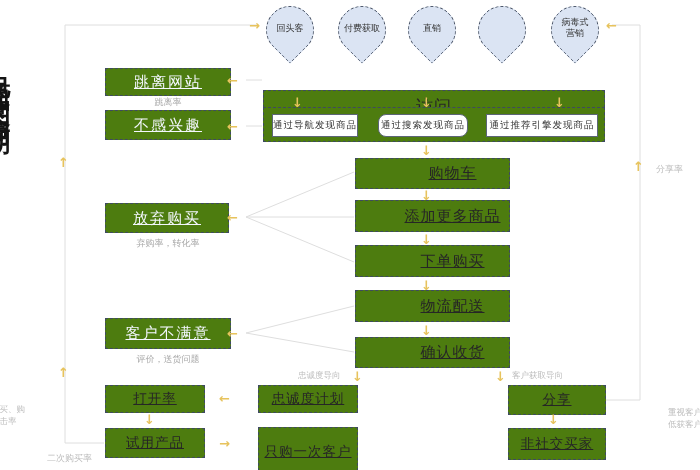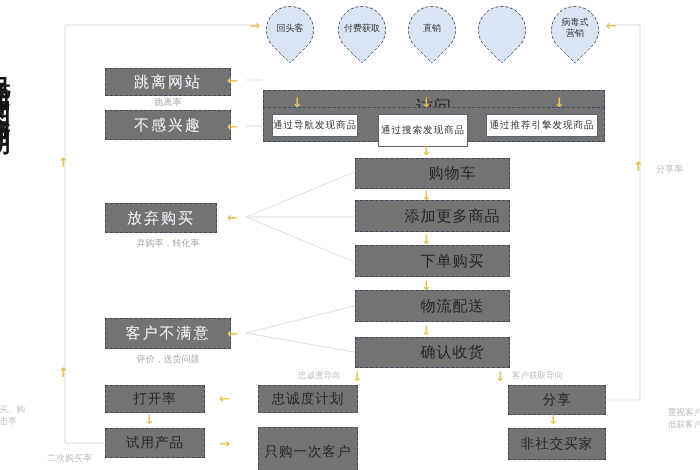--- a/index.html
+++ b/index.html
@@ -2,22 +2,22 @@
 <html><head>
 <meta charset="utf-8">
 <style>
   html,body{margin:0;padding:0;}
   body{width:700px;height:470px;overflow:hidden;background:#fff;}
   #canvas{position:relative;width:700px;height:470px;background:#fff;overflow:hidden;
           font-family:"DejaVu Sans",sans-serif;}
   .vtitle{position:absolute;left:-15px;top:52px;writing-mode:vertical-rl;text-orientation:upright;
           font-size:26px;font-weight:bold;letter-spacing:7px;color:#141414;line-height:1;}
   svg.wires{position:absolute;left:0;top:0;pointer-events:none;}
-  .box{position:absolute;background:#737373;border:1.6px dashed #3f4a61;box-sizing:border-box;
-       display:flex;align-items:center;justify-content:center;color:#262626;letter-spacing:1px;}
+  .box{position:absolute;background:#4d7c0f;border:1.6px dashed #3f4a61;box-sizing:border-box;
+       display:flex;align-items:center;justify-content:center;color:#262626;letter-spacing:1px;text-decoration:underline;}
   .box.exit{color:#f3f7fd;letter-spacing:2px;}
   .visit{font-size:17px;margin-top:25px;}
   .chain{font-size:15px;padding-left:40px;}
   .exitbox{font-size:15px;}
   .bottombox{font-size:13.5px;}
   .whitebox{position:absolute;background:#ffffff;border:1px solid #5c6577;box-sizing:border-box;
             display:flex;align-items:center;justify-content:center;font-size:9.5px;color:#333;
             white-space:nowrap;}
   .metric{position:absolute;color:#a8a8a8;font-size:9px;text-align:center;white-space:nowrap;}
   .note{position:absolute;color:#bdbdbd;font-size:8.5px;line-height:1.4;white-space:nowrap;}
@@ -72,34 +72,34 @@
   </div>
   <div class="droplet" style="left:551px;top:6px;">
     <div class="shape"></div>
     <div class="dlabel" style="left:7px;width:34px;">病毒式营销</div>
   </div>
 
   <div class="box visit" style="left:263px;top:65px;width:342px;height:32px;">访问</div>
 
   <div class="box" style="left:263px;top:107px;width:342px;height:35px;padding-left:11px;">
     <div class="whitebox" style="left:8px;top:6px;width:86px;height:23px;">通过导航发现商品</div>
-    <div class="whitebox" style="left:114px;top:6px;width:90px;height:33px;">通过搜索发现商品</div>
+    <div class="whitebox" style="left:114px;top:6px;width:90px;height:23px;border-radius:8px;">通过搜索发现商品</div>
     <div class="whitebox" style="left:222px;top:6px;width:112px;height:23px;">通过推荐引擎发现商品</div>
   </div>
 
   <div class="box chain" style="left:355px;top:158px;width:155px;height:31px;">购物车</div>
   <div class="box chain" style="left:355px;top:200px;width:155px;height:32px;">添加更多商品</div>
   <div class="box chain" style="left:355px;top:245px;width:155px;height:32px;">下单购买</div>
   <div class="box chain" style="left:355px;top:290px;width:155px;height:32px;">物流配送</div>
   <div class="box chain" style="left:355px;top:337px;width:155px;height:31px;">确认收货</div>
 
   <div class="box exit exitbox" style="left:105px;top:68px;width:126px;height:28px;">跳离网站</div>
   <div class="metric" style="left:105px;top:96px;width:126px;">跳离率</div>
   <div class="box exit exitbox" style="left:105px;top:110px;width:126px;height:30px;">不感兴趣</div>
-  <div class="box exit exitbox" style="left:105px;top:203px;width:112px;height:30px;">放弃购买</div>
+  <div class="box exit exitbox" style="left:105px;top:203px;width:124px;height:30px;">放弃购买</div>
   <div class="metric" style="left:95px;top:237px;width:146px;">弃购率，转化率</div>
   <div class="box exit exitbox" style="left:105px;top:318px;width:126px;height:31px;">客户不满意</div>
   <div class="metric" style="left:100px;top:353px;width:136px;">评价，送货问题</div>
 
   <div class="box bottombox" style="left:105px;top:385px;width:100px;height:28px;">打开率</div>
   <div class="box bottombox" style="left:105px;top:428px;width:100px;height:30px;">试用产品</div>
   <div class="box bottombox" style="left:258px;top:385px;width:100px;height:28px;">忠诚度计划</div>
   <div class="box bottombox" style="left:258px;top:427px;width:100px;height:49px;">只购一次客户</div>
   <div class="box bottombox" style="left:508px;top:385px;width:98px;height:30px;">分享</div>
   <div class="box bottombox" style="left:508px;top:428px;width:98px;height:32px;">非社交买家</div>

